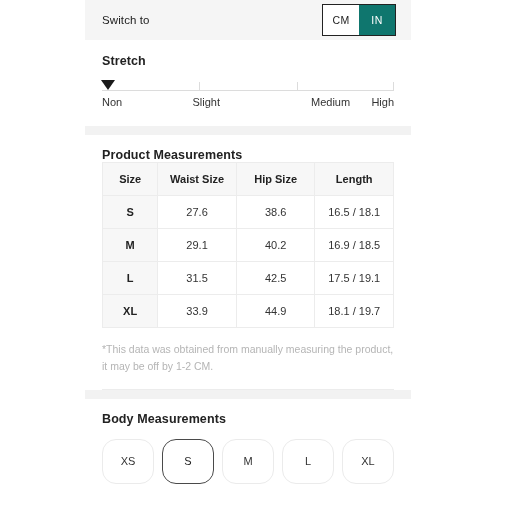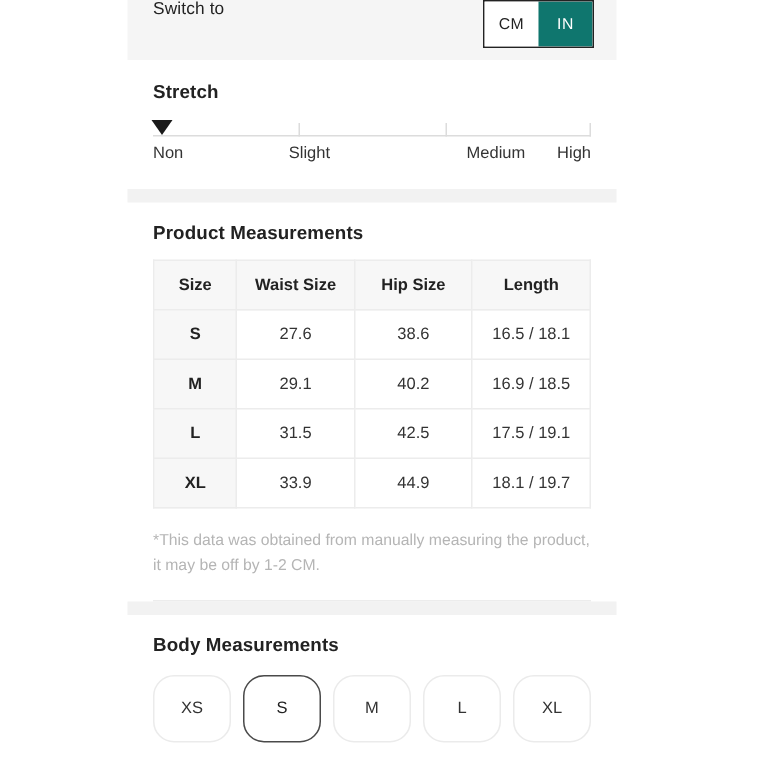--- a/index.html
+++ b/index.html
@@ -26,20 +26,21 @@
     width: 326px;
     height: 511px;
     background: #ffffff;
   }
 
   
   .switch-row {
     height: 40px;
     background: #f5f5f5;
     display: flex;
+    align-items: center;
     justify-content: space-between;
     padding: 0 15px 0 17px;
   }
   .switch-label {
     font-size: 11.5px;
     color: #222222;
     letter-spacing: 0.1px;
   }
   .unit-toggle {
     display: flex;
@@ -109,21 +110,20 @@
   
   .band {
     height: 9px;
     background: #f2f2f2;
   }
 
   
   .pm-block { padding: 13px 17px 0 17px; }
 
   table.size-table {
-    margin-top: 11px;
     width: 100%;
     border-collapse: collapse;
     table-layout: fixed;
     padding-left: 48px;
   }
   table.size-table th,
   table.size-table td {
     border: 1px solid #ececec;
     height: 33px;
     text-align: center;

